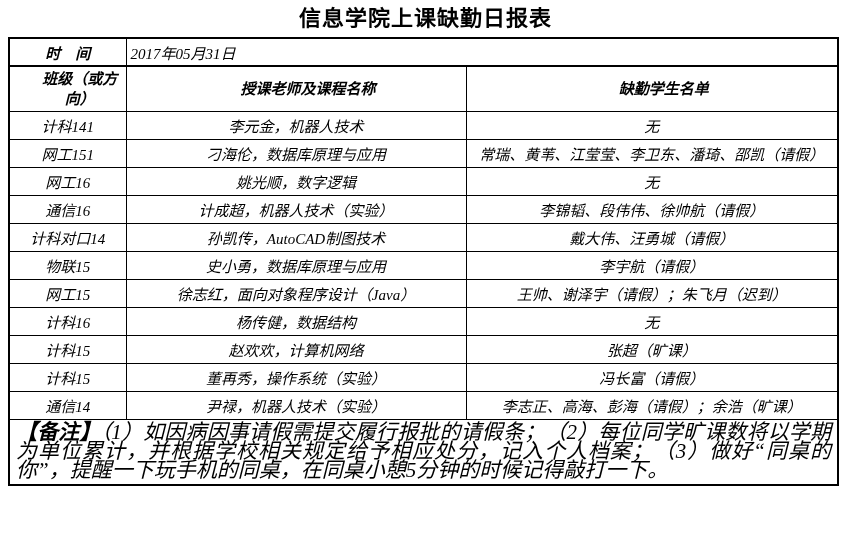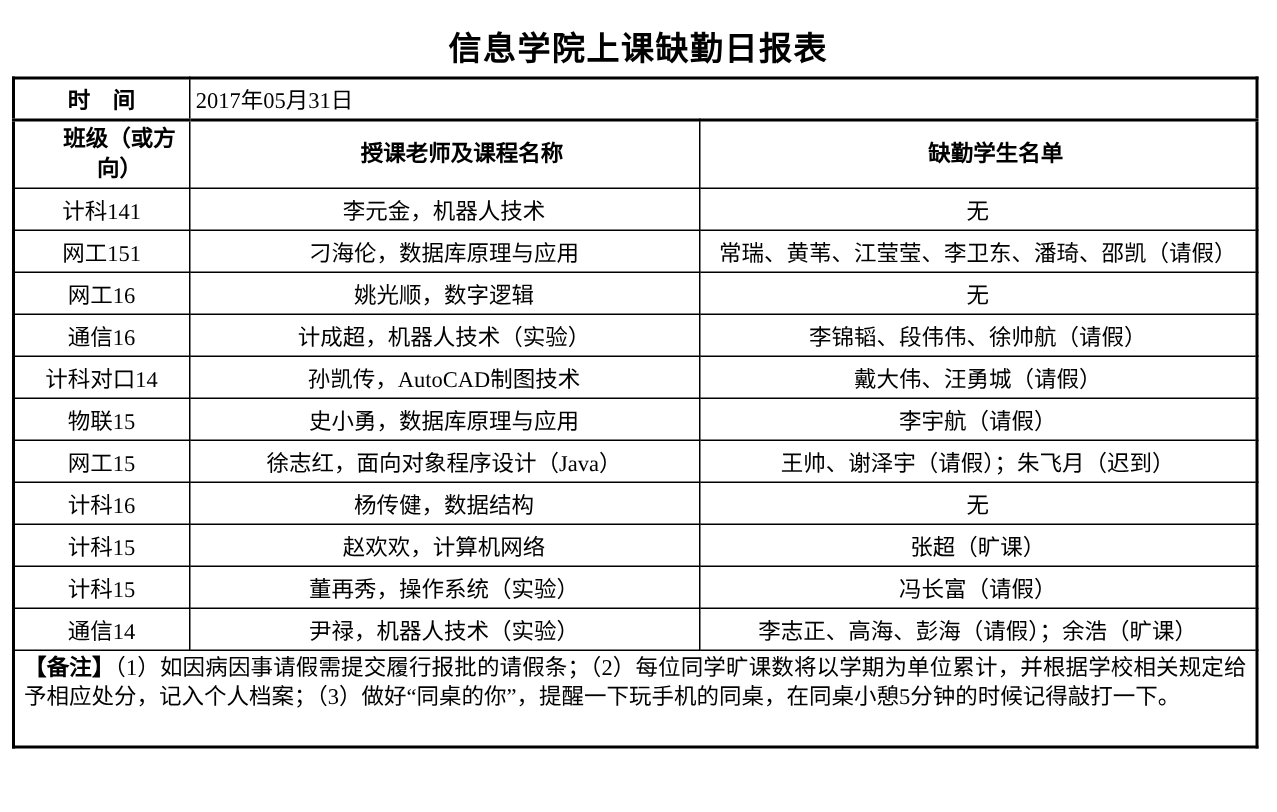--- a/index.html
+++ b/index.html
@@ -15,37 +15,38 @@
     width: 851px;
     height: 541px;
     position: relative;
     overflow: hidden;
   }
   .page-title {
     text-align: center;
     font-weight: bold;
     font-size: 22px;
     line-height: 30px;
-    padding-top: 18px;
+    padding-top: 4px;
     letter-spacing: 1px;
   }
   table.report {
     border-collapse: collapse;
     table-layout: fixed;
     width: 829px;
     margin-left: 8px;
     margin-top: 3px;
     border: 2px solid #000000;
   }
   table.report td {
     border: 1px solid #000000;
     font-size: 15px;
     padding: 1px 4px;
     vertical-align: middle;
     overflow: hidden;
+    font-style: italic;
   }
   tr.time-row td {
     height: 24px;
     border-bottom: 2px solid #000000;
   }
   td.time-label {
     text-align: center;
     font-weight: bold;
     white-space: nowrap;
   }
@@ -63,21 +64,21 @@
   tr.data-row td {
     height: 25px;
     text-align: center;
     white-space: nowrap;
   }
   tr.note-row td {
     height: 56px;
     vertical-align: top;
     padding: 3px 6px 4px 6px;
     line-height: 19px;
-    font-size: 15px;
+    font-size: 21px;
     text-align: justify;
     white-space: normal;
     text-justify: inter-character;
   }
   .note-label { font-weight: bold; }
 </style>
 </head>
 <body>
 
 <div class="page">

